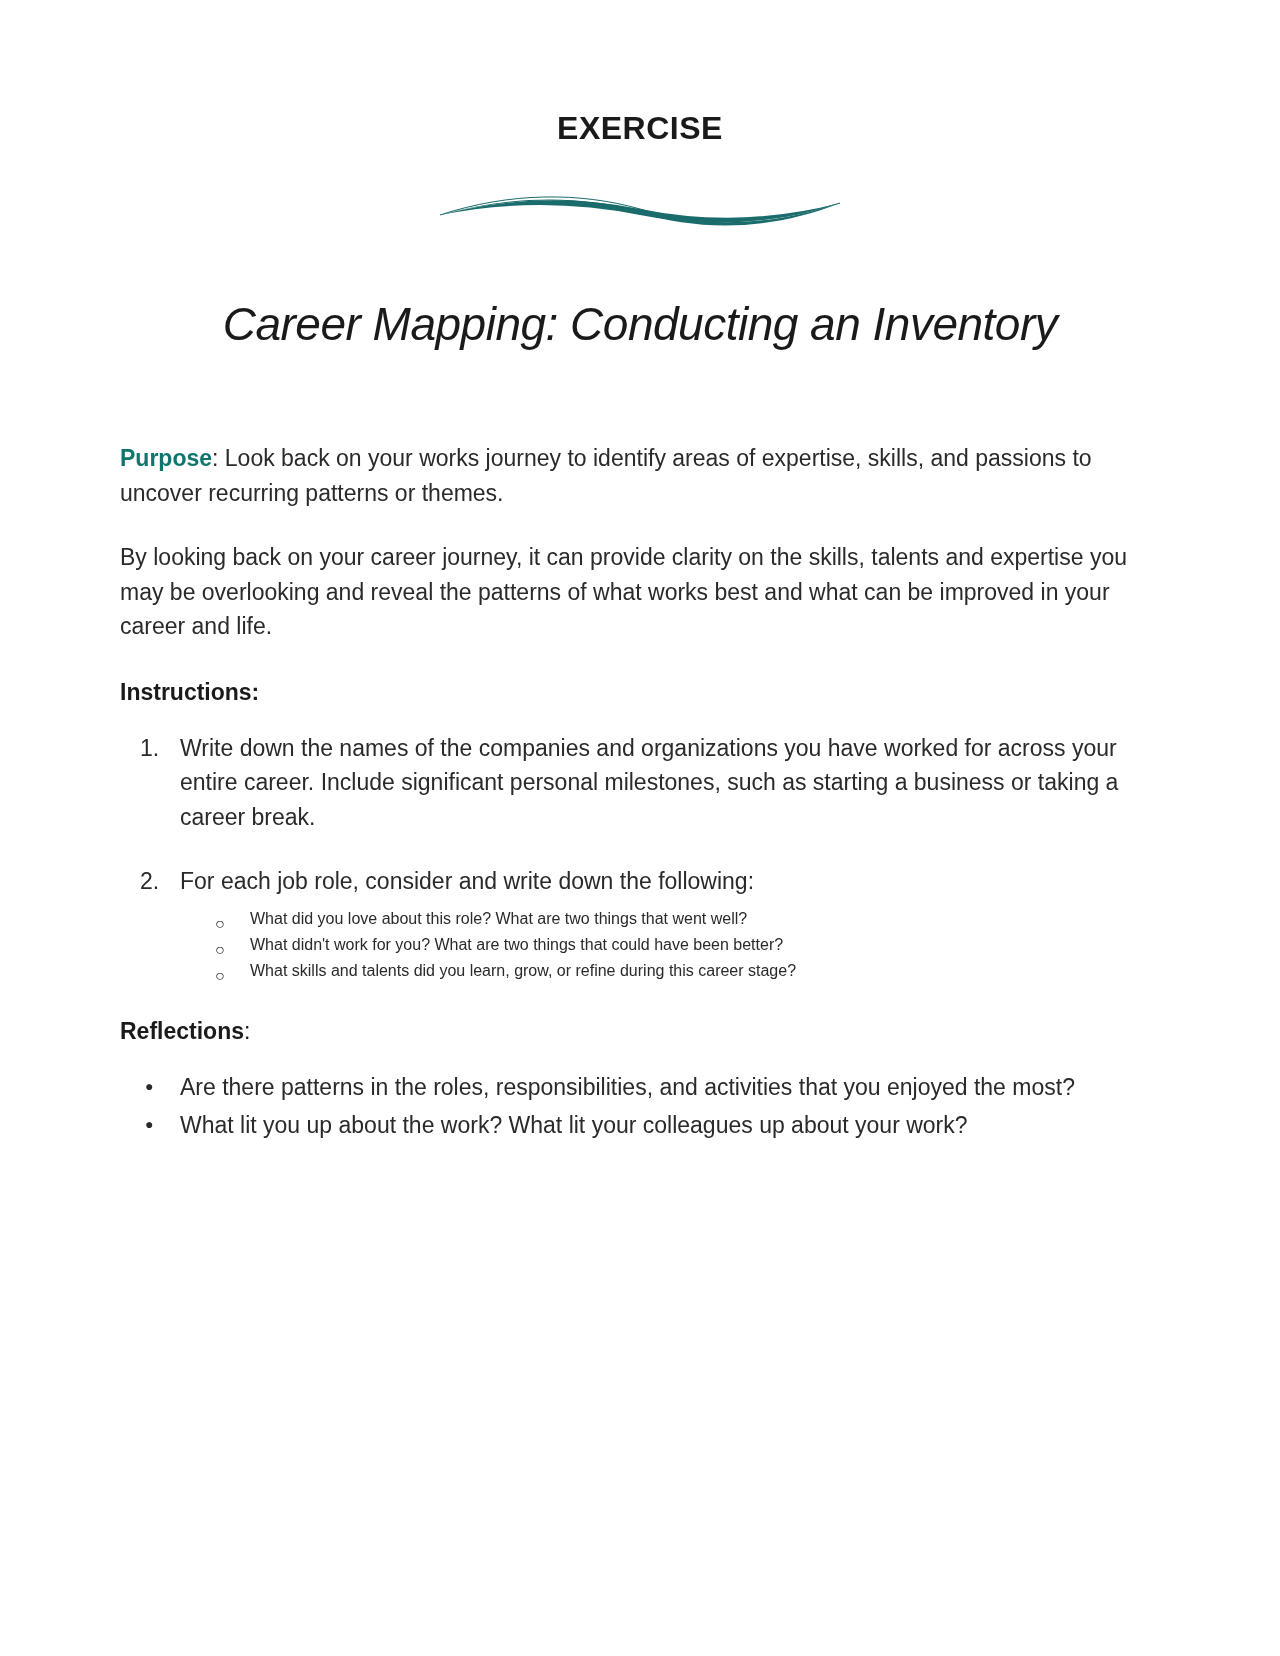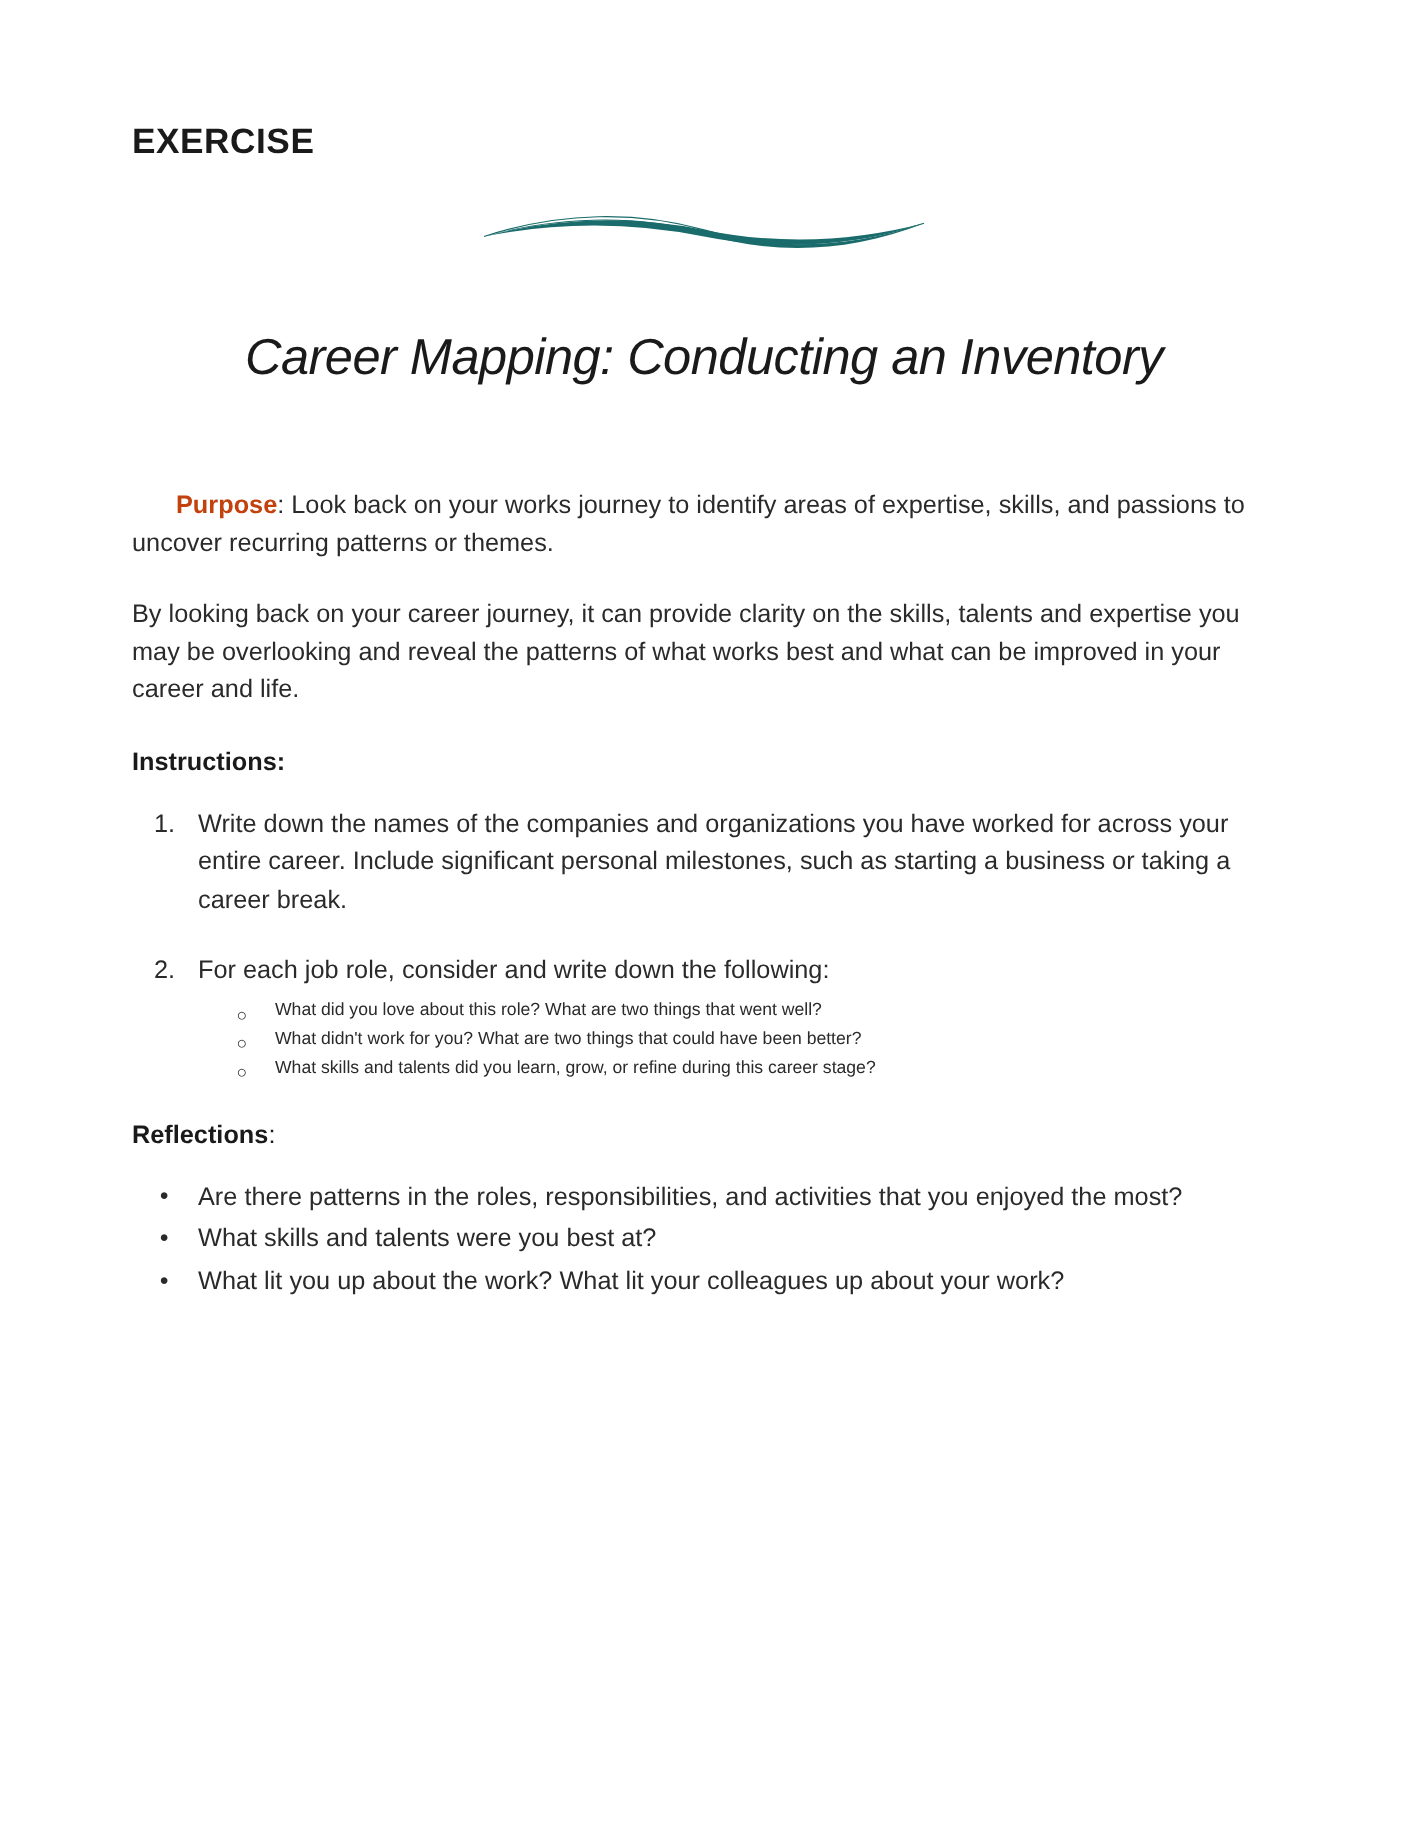--- a/index.html
+++ b/index.html
@@ -11,20 +11,21 @@
       font-family: -apple-system, BlinkMacSystemFont, 'Segoe UI', Helvetica, Arial, sans-serif;
       background: #ffffff;
       color: #1a1a1a;
       width: 1280px;
       min-height: 1656px;
       padding: 110px 120px 100px 120px;
     }
     .header-label {
       font-size: 32px;
       font-weight: 700;
+      text-align: center;
       letter-spacing: 0.5px;
       margin-bottom: 40px;
     }
     .wave-container {
       display: flex;
       justify-content: center;
       margin-bottom: 70px;
     }
     .wave-svg {
       width: 420px;
@@ -39,22 +40,21 @@
       letter-spacing: -0.5px;
     }
     .body-text {
       font-size: 23px;
       line-height: 1.5;
       margin-bottom: 30px;
       color: #2a2a2a;
     }
     .body-text .label-bold {
       font-weight: 700;
-      color: #c2410c;
-      margin-left: 40px;
+      color: #0f766e;
     }
     .section-heading {
       font-size: 23px;
       font-weight: 700;
       margin-top: 35px;
       margin-bottom: 25px;
       color: #1a1a1a;
     }
     .ordered-list {
       list-style: none;
@@ -148,15 +148,14 @@
     </ul>
   </li>
 </ol>
 
 <h2 class="section-heading">
   <span>Reflections</span><span style="font-weight:400">:</span>
 </h2>
 
 <ul class="bullet-list">
   <li>Are there patterns in the roles, responsibilities, and activities that you enjoyed the most?</li>
-  <li>What skills and talents were you best at?</li>
   <li>What lit you up about the work? What lit your colleagues up about your work?</li>
 </ul>
 
 </body></html>

